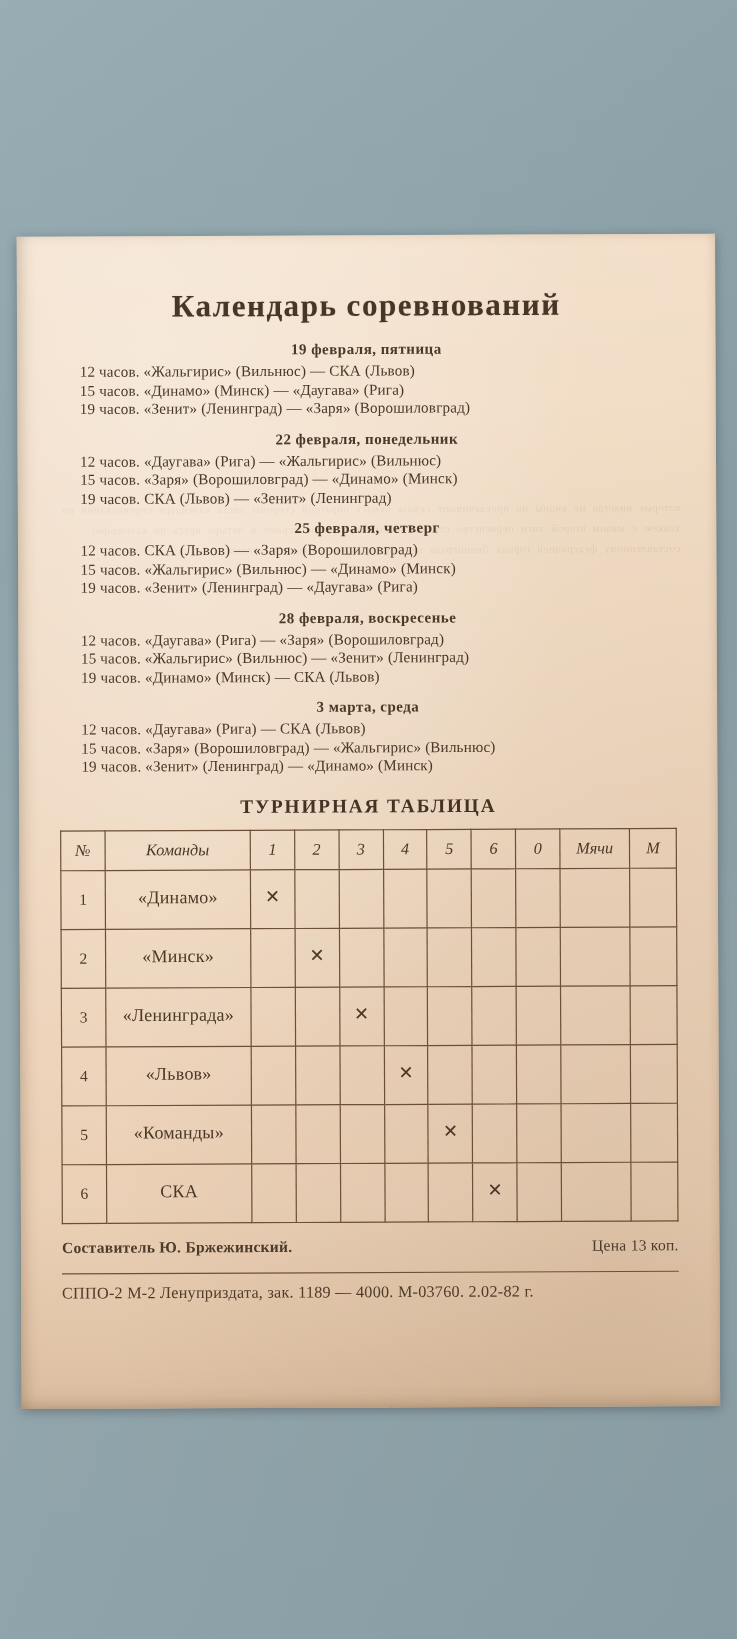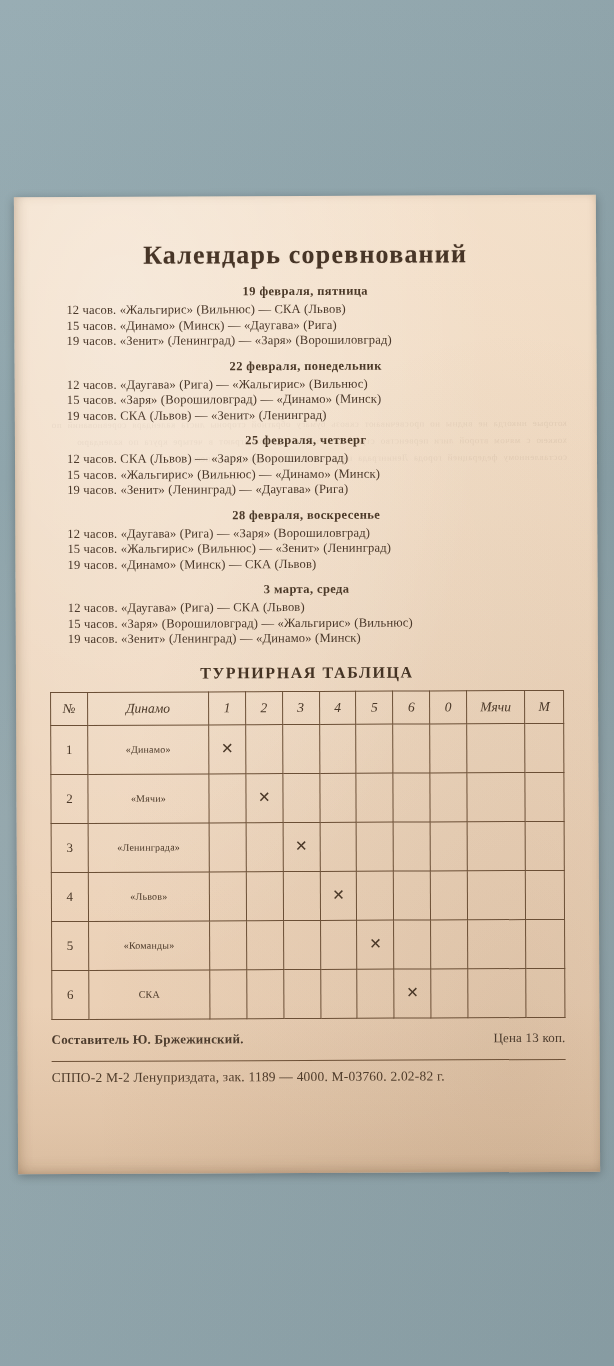--- a/index.html
+++ b/index.html
@@ -128,21 +128,21 @@
     font-size:13.5px;
     font-style:italic;
   }
   table.standings .c-num{width:32px;}
   table.standings .c-team{width:112px;}
   table.standings .c-round{width:32px;}
   table.standings .c-goals{width:52px;}
   table.standings .c-m{width:34px;}
   td.team-name{
     text-align:center;
-    font-size:10px;
+    font-size:15px;
     letter-spacing:0.2px;
   }
   .xmark{
     font-size:15px;
     color:#4a3828;
     display:inline-block;
     transform:translateY(-1px);
   }
 
   .footer-row{
@@ -219,21 +219,21 @@
       <li>15 часов. «Заря»  (Ворошиловград) — «Жальгирис»  (Вильнюс)</li>
       <li>19 часов. «Зенит»  (Ленинград) — «Динамо»  (Минск)</li>
     </ul>
 
     <div class="table-title">ТУРНИРНАЯ ТАБЛИЦА</div>
 
     <table class="standings">
       <thead>
         <tr>
           <th class="c-num">№</th>
-          <th class="c-team">Динамо</th>
+          <th class="c-team">Команды</th>
           <th class="c-round">1</th>
           <th class="c-round">2</th>
           <th class="c-round">3</th>
           <th class="c-round">4</th>
           <th class="c-round">5</th>
           <th class="c-round">6</th>
           <th class="c-round">0</th>
           <th class="c-goals">Мячи</th>
           <th class="c-m">М</th>
         </tr>
@@ -247,21 +247,21 @@
           <td></td>
           <td></td>
           <td></td>
           <td></td>
           <td></td>
           <td></td>
           <td></td>
         </tr>
         <tr>
           <td>2</td>
-          <td class="team-name">«Мячи»</td>
+          <td class="team-name">«Минск»</td>
           <td></td>
           <td><span class="xmark">✕</span></td>
           <td></td>
           <td></td>
           <td></td>
           <td></td>
           <td></td>
           <td></td>
           <td></td>
         </tr>

